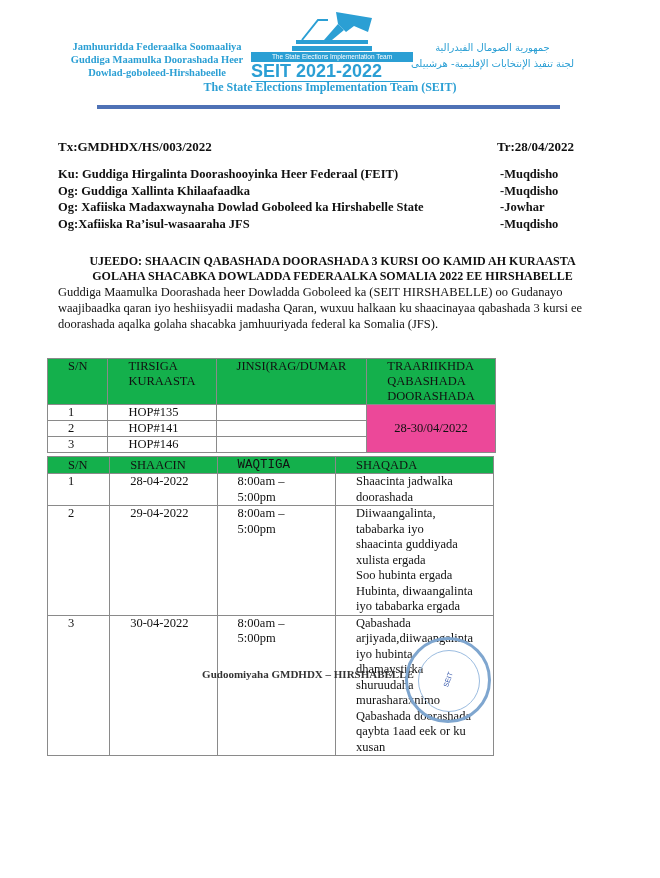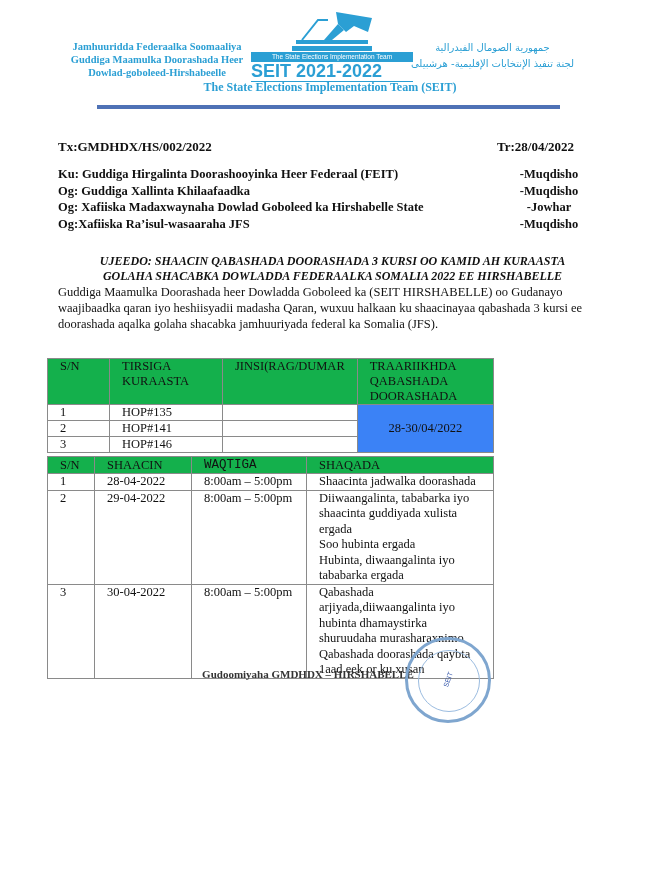--- a/index.html
+++ b/index.html
@@ -8,33 +8,33 @@
   .lh-left { position:absolute; left:62px; top:40px; width:190px; text-align:center; color:#2b9fd4; font-weight:bold; font-size:10.5px; line-height:13px; }
   .lh-right { position:absolute; left:385px; top:40px; width:215px; text-align:center; color:#2b9fd4; font-weight:normal; font-size:10px; line-height:16px; font-family:"DejaVu Sans", sans-serif; }
   .logo { position:absolute; left:248px; top:10px; width:170px; height:70px; }
   .logo svg { position:absolute; left:40px; top:0; }
   .logo-band { position:absolute; left:3px; top:42px; width:162px; height:10px; background:#2b9fd4; color:#fff; font-family:"Liberation Sans", sans-serif; font-size:6.5px; line-height:10px; text-align:center; }
   .logo-title { position:absolute; left:3px; top:51px; width:162px; text-align:left; color:#2b9fd4; font-family:"Liberation Sans", sans-serif; font-weight:bold; font-size:18px; line-height:20px; border-bottom:1.5px solid #2b9fd4; }
   .lh-sub { position:absolute; left:180px; top:80px; width:300px; text-align:center; color:#2b9fd4; font-weight:bold; font-size:12px; }
   .lh-rule { position:absolute; left:97px; top:105px; width:463px; height:4px; background:#4f72b6; }
 
   .ref { position:absolute; top:139px; font-weight:bold; font-size:13px; }
-  .addr { position:absolute; left:58px; top:166px; width:540px; font-weight:bold; font-size:12.5px; line-height:16.5px;text-align:center; }
+  .addr { position:absolute; left:58px; top:166px; width:540px; font-weight:bold; font-size:12.5px; line-height:16.5px; }
   .addr-row { display:flex; justify-content:space-between; }
   .addr-row .place { width:98px; }
 
-  .subject { position:absolute; left:55px; top:254px; width:555px; text-align:center; font-weight:bold; font-size:12px; line-height:15px;font-style:italic; }
+  .subject { position:absolute; left:55px; top:254px; width:555px; text-align:center; font-weight:bold; font-size:12px; line-height:15px; }
   .body-text { position:absolute; left:58px; top:284px; width:540px; font-size:12.5px; line-height:16px; }
 
   table { border-collapse:collapse; position:absolute; font-size:12.5px; font-family:"Liberation Serif", serif; }
-  td, th { border:1px solid #8a8a8a; text-align:left; vertical-align:top; padding:0 12px; font-weight:normal; }
+  td, th { border:1px solid #8a8a8a; text-align:left; vertical-align:top; padding:0 20px; font-weight:normal; }
   .t1 { left:47px; top:358px; width:447px; }
   .t1 th { background:#14b04c; line-height:15px; }
   .t1 td { height:15px; line-height:15px; }
-  .t1 .date-cell { background:#3b82f6; text-align:center; vertical-align:middle; }
+  .t1 .date-cell { background:#ec4899; text-align:center; vertical-align:middle; }
   .t2 { left:47px; top:456px; width:447px; }
   .t2 th { background:#14b04c; line-height:16px; }
   .t2 td { line-height:15.5px; }
 
   .sign { position:absolute; left:158px; top:668px; width:300px; text-align:center; font-weight:bold; font-size:11px; line-height:13px; color:#333; }
   .stamp { position:absolute; left:405px; top:637px; width:86px; height:86px; border-radius:50%; border:3px solid #7fa6cf; box-sizing:border-box; }
   .stamp-inner { position:absolute; left:10px; top:10px; width:60px; height:60px; border-radius:50%; border:1.5px solid #9bbce0; }
   .stamp-text { position:absolute; left:0; top:36px; width:80px; text-align:center; font-family:"Liberation Sans", sans-serif; font-size:7px; color:#3355aa; transform:rotate(-70deg); }
 </style>
 </head>
@@ -58,21 +58,21 @@
     <div class="logo-title">SEIT 2021-2022</div>
   </div>
   <div class="lh-right" dir="rtl">
     <div>جمهورية الصومال الفيدرالية</div>
     <div>لجنة تنفيذ الإنتخابات الإقليمية- هرشبيلى</div>
   </div>
   <div class="lh-sub">The State Elections Implementation Team (SEIT)</div>
   <div class="lh-rule"></div>
 </div>
 
-<div class="ref" style="left:58px;">Tx:GMDHDX/HS/002/2022</div>
+<div class="ref" style="left:58px;">Tx:GMDHDX/HS/003/2022</div>
 <div class="ref" style="left:497px;">Tr:28/04/2022</div>
 
 <div class="addr">
   <div class="addr-row">
       <span>Ku: Guddiga Hirgalinta Doorashooyinka Heer Federaal (FEIT)</span>
       <span class="place">-Muqdisho</span>
     </div>
   <div class="addr-row">
       <span>Og: Guddiga Xallinta Khilaafaadka</span>
       <span class="place">-Muqdisho</span>

